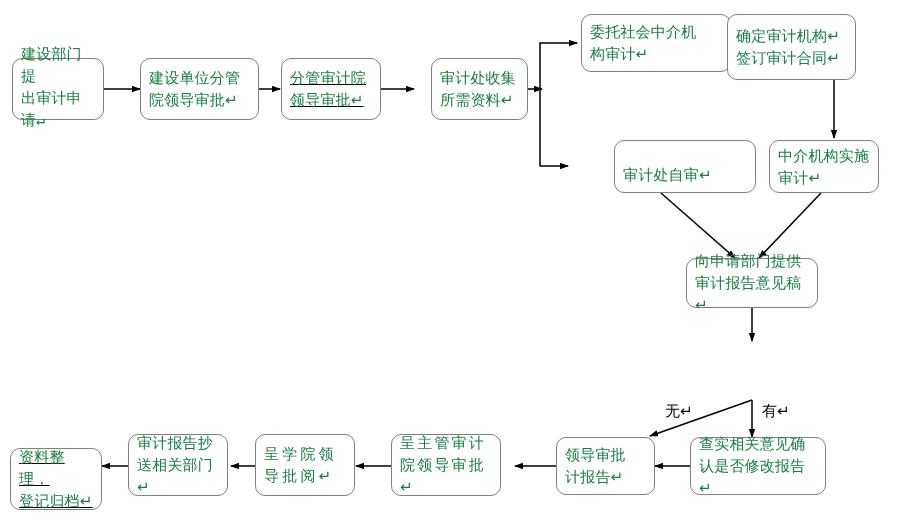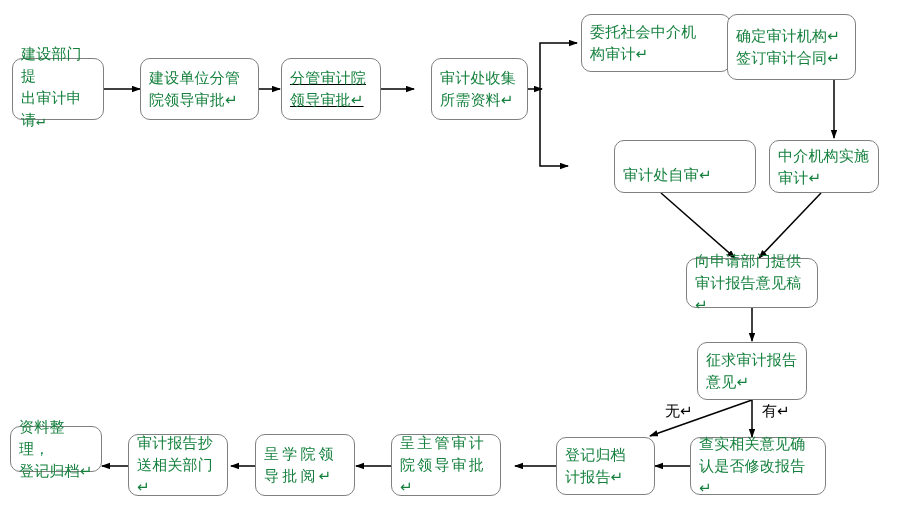--- a/index.html
+++ b/index.html
@@ -153,51 +153,47 @@
   <div class="node" style="left:769px; top:140px; width:110px; height:53px;">
     <span class="txt">中介机构实施
 审计↵</span>
   </div>
 
   <div class="node" style="left:686px; top:258px; width:132px; height:50px;">
     <span class="txt">向申请部门提供
 审计报告意见稿↵</span>
   </div>
 
-  <div class="node" style="left:697px; top:342px; width:110px; height:58px;">
-    <span class="txt">征求审计报告
-意见↵</span>
-  </div>
 
   <div class="node" style="left:690px; top:437px; width:136px; height:58px;">
     <span class="txt">查实相关意见确
 认是否修改报告↵</span>
   </div>
 
   <div class="node" style="left:556px; top:437px; width:99px; height:58px;">
-    <span class="txt">登记归档
+    <span class="txt">领导审批
 计报告↵</span>
   </div>
 
   <div class="node wide-space2" style="left:391px; top:434px; width:110px; height:62px;">
     <span class="txt">呈主管审计
 院领导审批↵</span>
   </div>
 
   <div class="node wide-space" style="left:255px; top:434px; width:100px; height:62px;">
     <span class="txt">呈学院领
 导批阅↵</span>
   </div>
 
   <div class="node" style="left:128px; top:434px; width:100px; height:62px;">
     <span class="txt">审计报告抄
 送相关部门↵</span>
   </div>
 
-  <div class="node" style="left:10px; top:426px; width:92px; height:46px;">
+  <div class="node" style="left:10px; top:448px; width:92px; height:62px;text-decoration:underline;">
     <span class="txt">资料整理，
 登记归档↵</span>
   </div>
 
   <div class="edge-label" style="left:665px; top:402px;">无↵</div>
 
   <div class="edge-label" style="left:762px; top:402px;">有↵</div>
 
 </div>
 

